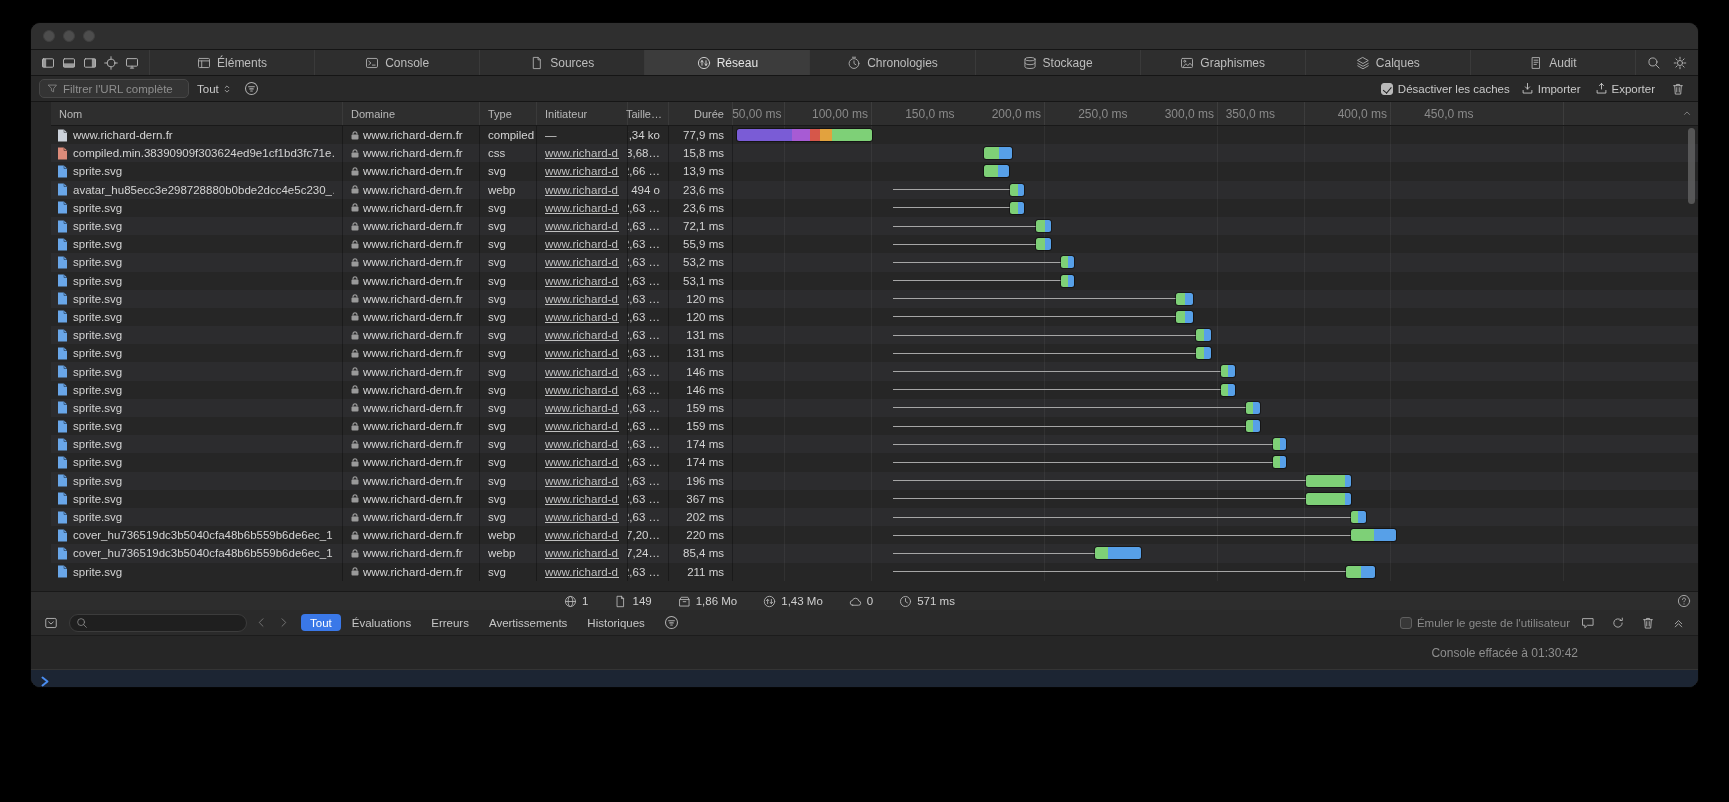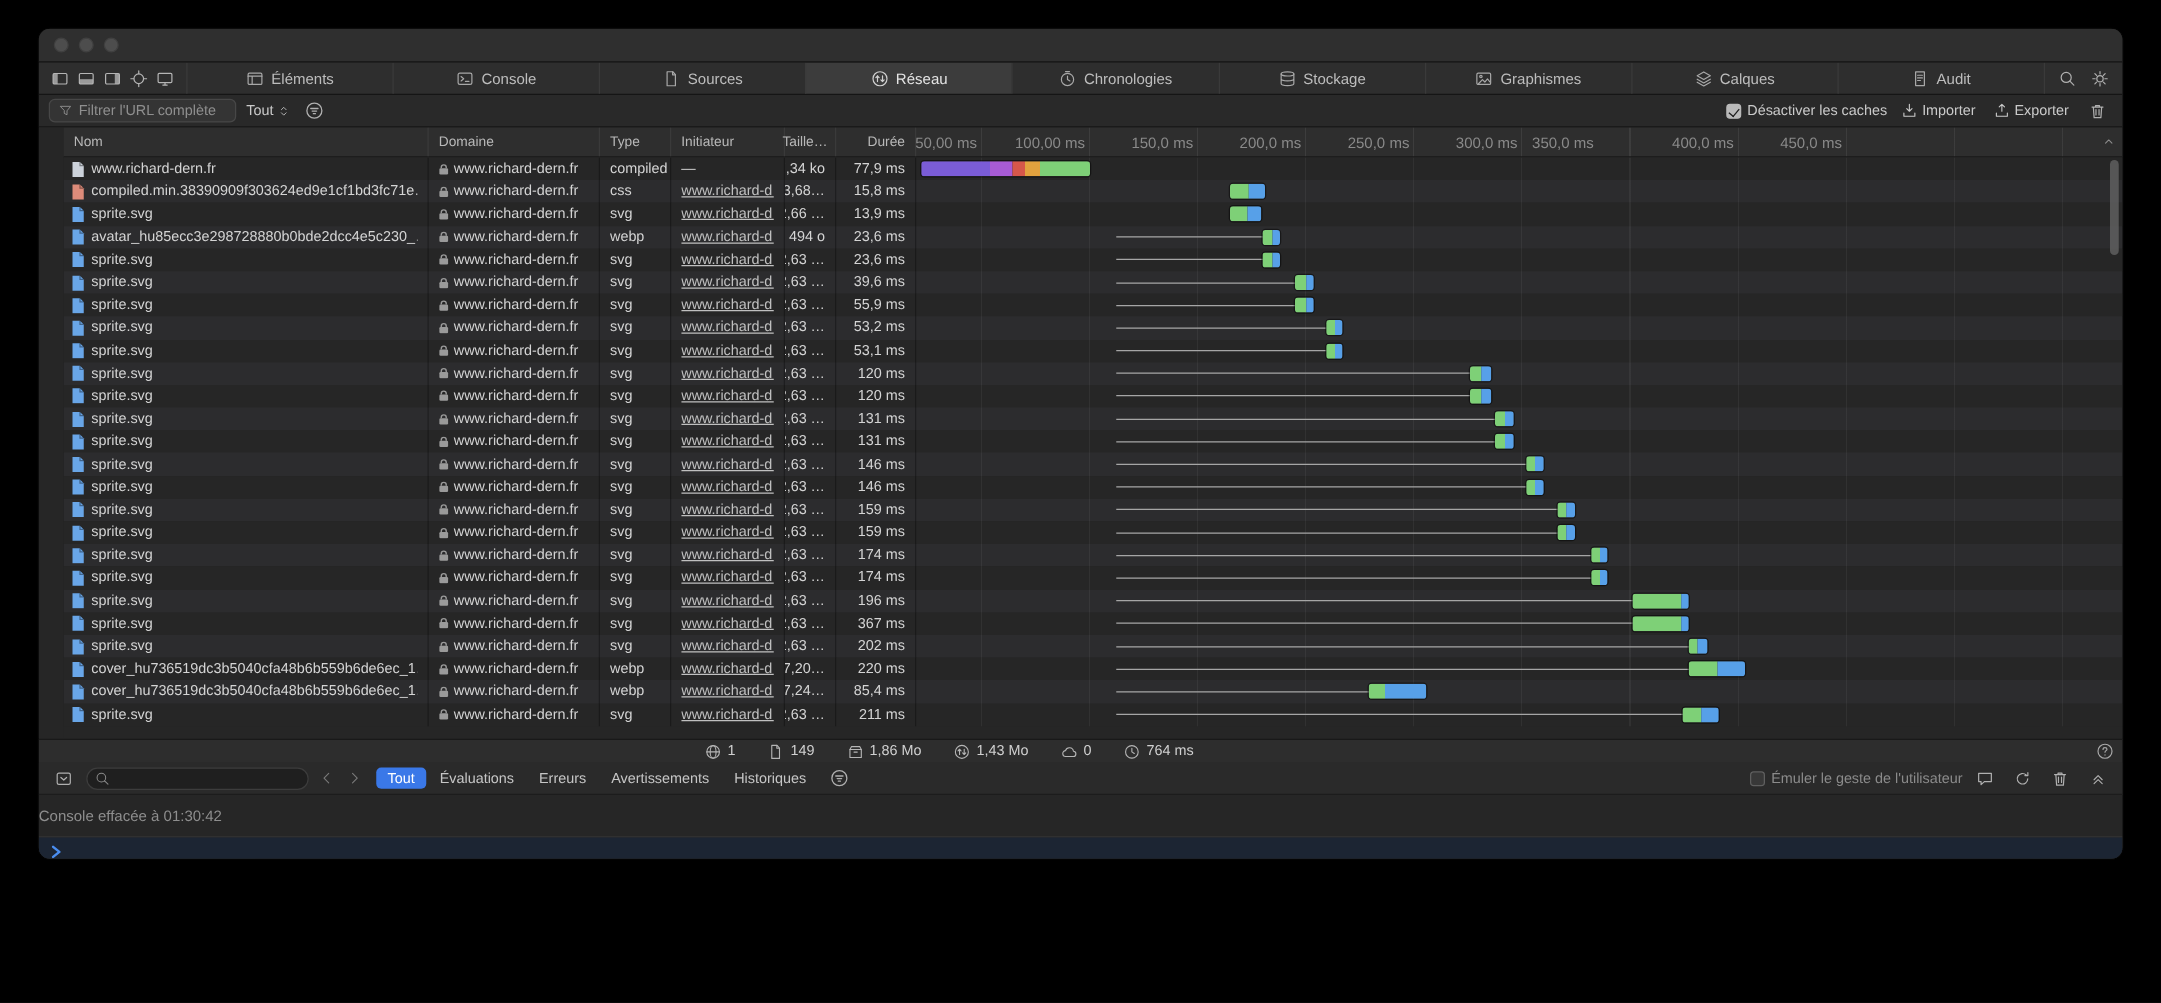--- a/index.html
+++ b/index.html
@@ -92,22 +92,22 @@
   
   .console { flex:0 0 auto; display:flex; flex-direction:column; background:#262626; }
   .ctoolbar { height:26px; flex:0 0 auto; background:#2a2a2a; border-bottom:1px solid #1c1c1c;
     display:flex; align-items:center; padding:0 8px; gap:6px; }
   .csearch { width:178px; height:18px; background:#1f1f1f; border:1px solid #3c3c3c; border-radius:9px;
     display:flex; align-items:center; padding:0 6px; color:#8a8a8a; }
   .navbtn { color:#7a7a7a; display:flex; align-items:center; width:16px; justify-content:center; }
   .ctabs { display:flex; align-items:center; gap:2px; margin-left:4px; }
   .ctab { font-size:11.5px; color:#c6c6c6; padding:2.5px 9px; border-radius:4px; }
   .ctab.active { background:#3a78e8; color:#fff; }
-  .cmsg-area { height:34px; flex:0 0 auto; display:flex; align-items:center; justify-content:flex-start;
-    padding-right:68px; border-bottom:1px solid #343434; }
+  .cmsg-area { height:34px; flex:0 0 auto; display:flex; align-items:center; justify-content:flex-end;
+    padding-right:120px; border-bottom:1px solid #343434; }
   .cmsg { color:#8e8e8e; font-size:12px; }
   .cprompt { flex:1; background:#1c2533; display:flex; align-items:flex-start; padding:6px 0 0 10px; }
 </style>
 </head>
 <body>
 
 <div class="window">
 
   <div class="titlebar">
     <div class="traffic">
@@ -510,21 +510,21 @@
                 <path d="M2 3.6V2.9a2 2 0 014 0v.7" stroke="#9a9a9a" stroke-width="1.1"></path>
               </svg>
             </span>
             <span>www.richard-dern.fr</span>
           </div>
           <div class="cell c-type">svg</div>
           <div class="cell c-init">
             <span class="link">www.richard-d…</span>
           </div>
           <div class="cell c-size">2,63 …</div>
-          <div class="cell c-dur">39,6 ms</div>
+          <div class="cell c-dur">72,1 ms</div>
           <div class="cell c-wf">
             <div class="wline" style="left: 159.76px; width: 143.59px; background: rgb(166, 166, 166);"></div>
             <div class="wbar" style="left: 303.35px;">
               <div style="width: 8.65px; background: rgb(126, 208, 119);"></div>
               <div style="width: 6.055px; background: rgb(87, 160, 232);"></div>
             </div>
           </div>
         </div>
         <div class="trow">
           <div class="cell c-nom">
@@ -1203,21 +1203,21 @@
           </span>
           <span class="sval">0</span>
         </div>
         <div class="sitem">
           <span class="sicn">
             <svg width="13" height="13" viewBox="0 0 16 16" fill="none" stroke="currentColor" stroke-width="1.1" stroke-linecap="round" stroke-linejoin="round">
               <circle cx="8" cy="8" r="6.2"></circle>
               <path d="M8 4.4V8l2.4 1.6"></path>
             </svg>
           </span>
-          <span class="sval">764 ms</span>
+          <span class="sval">571 ms</span>
         </div>
       </div>
     <span class="help">
         <svg width="14" height="14" viewBox="0 0 16 16" fill="none" stroke="currentColor" stroke-width="1.1" stroke-linecap="round" stroke-linejoin="round">
           <circle cx="8" cy="8" r="6.4"></circle>
           <path d="M6.2 6.3c0-1 .8-1.7 1.8-1.7s1.8.7 1.8 1.6c0 1.2-1.8 1.3-1.8 2.7M8 11.2v.3"></path>
         </svg>
       </span>
   </div>
 

